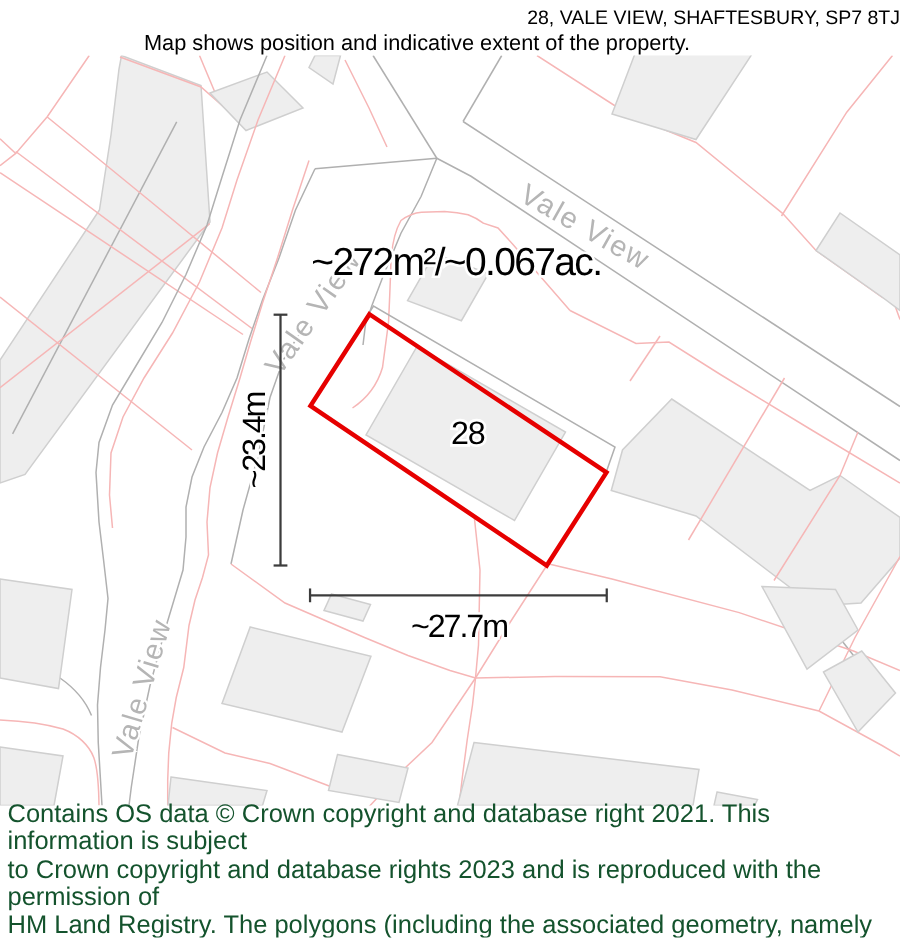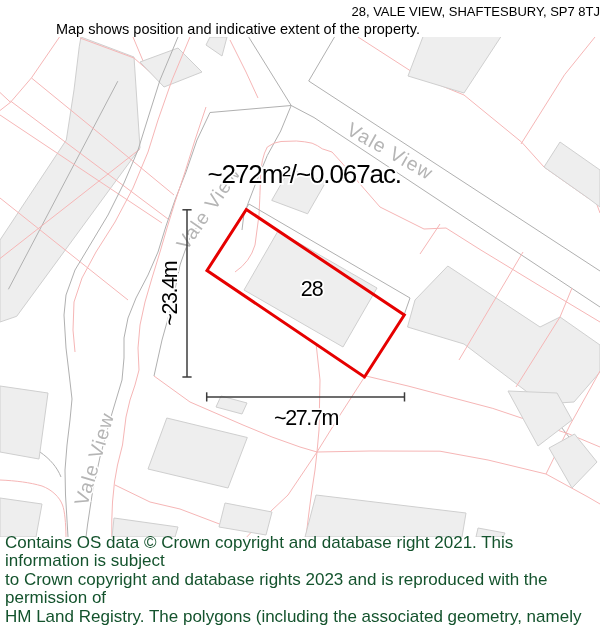--- a/index.html
+++ b/index.html
@@ -1,18 +1,18 @@
 <!DOCTYPE html>
 <html><head>
 <meta charset="utf-8">
 <style>
   html,body{margin:0;padding:0;background:#ffffff;}
   body{width:600px;height:625px;overflow:hidden;font-family:"Liberation Sans", sans-serif;position:relative;}
   #title{position:absolute;top:4px;left:0;width:600px;text-align:right;font-size:13px;color:#000;}
-  #subtitle{position:absolute;top:20.5px;left:0;width:476px;text-align:center;font-size:14.5px;color:#000;}
+  #subtitle{position:absolute;top:20.5px;left:0;width:476px;text-align:center;font-size:14.5px;color:#000;padding-left:40px;}
   #footer{position:absolute;top:534px;left:5px;width:594px;font-size:17px;line-height:18.4px;color:#14532d;}
   svg{position:absolute;top:0;left:0;}
   .pk{stroke:#f6b6b6;stroke-width:1;fill:none;}
   .rd{stroke:#b0b0b0;stroke-width:1;fill:none;}
   .bld{fill:#eeeeee;stroke:#cfcfcf;stroke-width:1;}
   .lbl{fill:#b5b5b5;font-size:19.5px;letter-spacing:1.2px;paint-order:stroke;stroke:#ffffff;stroke-width:3px;}
   .blk{paint-order:stroke;stroke:#ffffff;stroke-width:3.5px;}
   .dim{stroke:#3c3c3c;stroke-width:1.5;}
 </style>
 </head>

